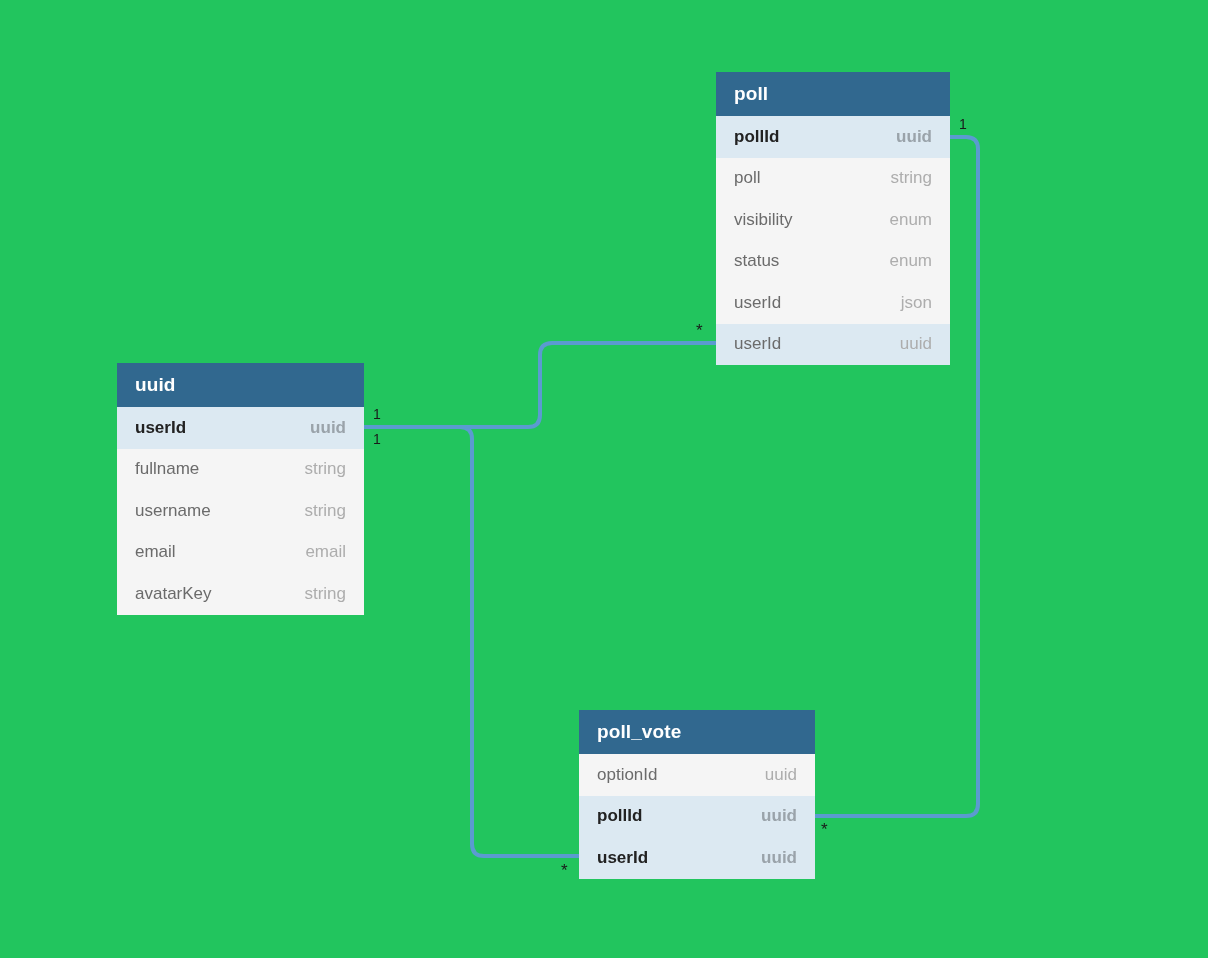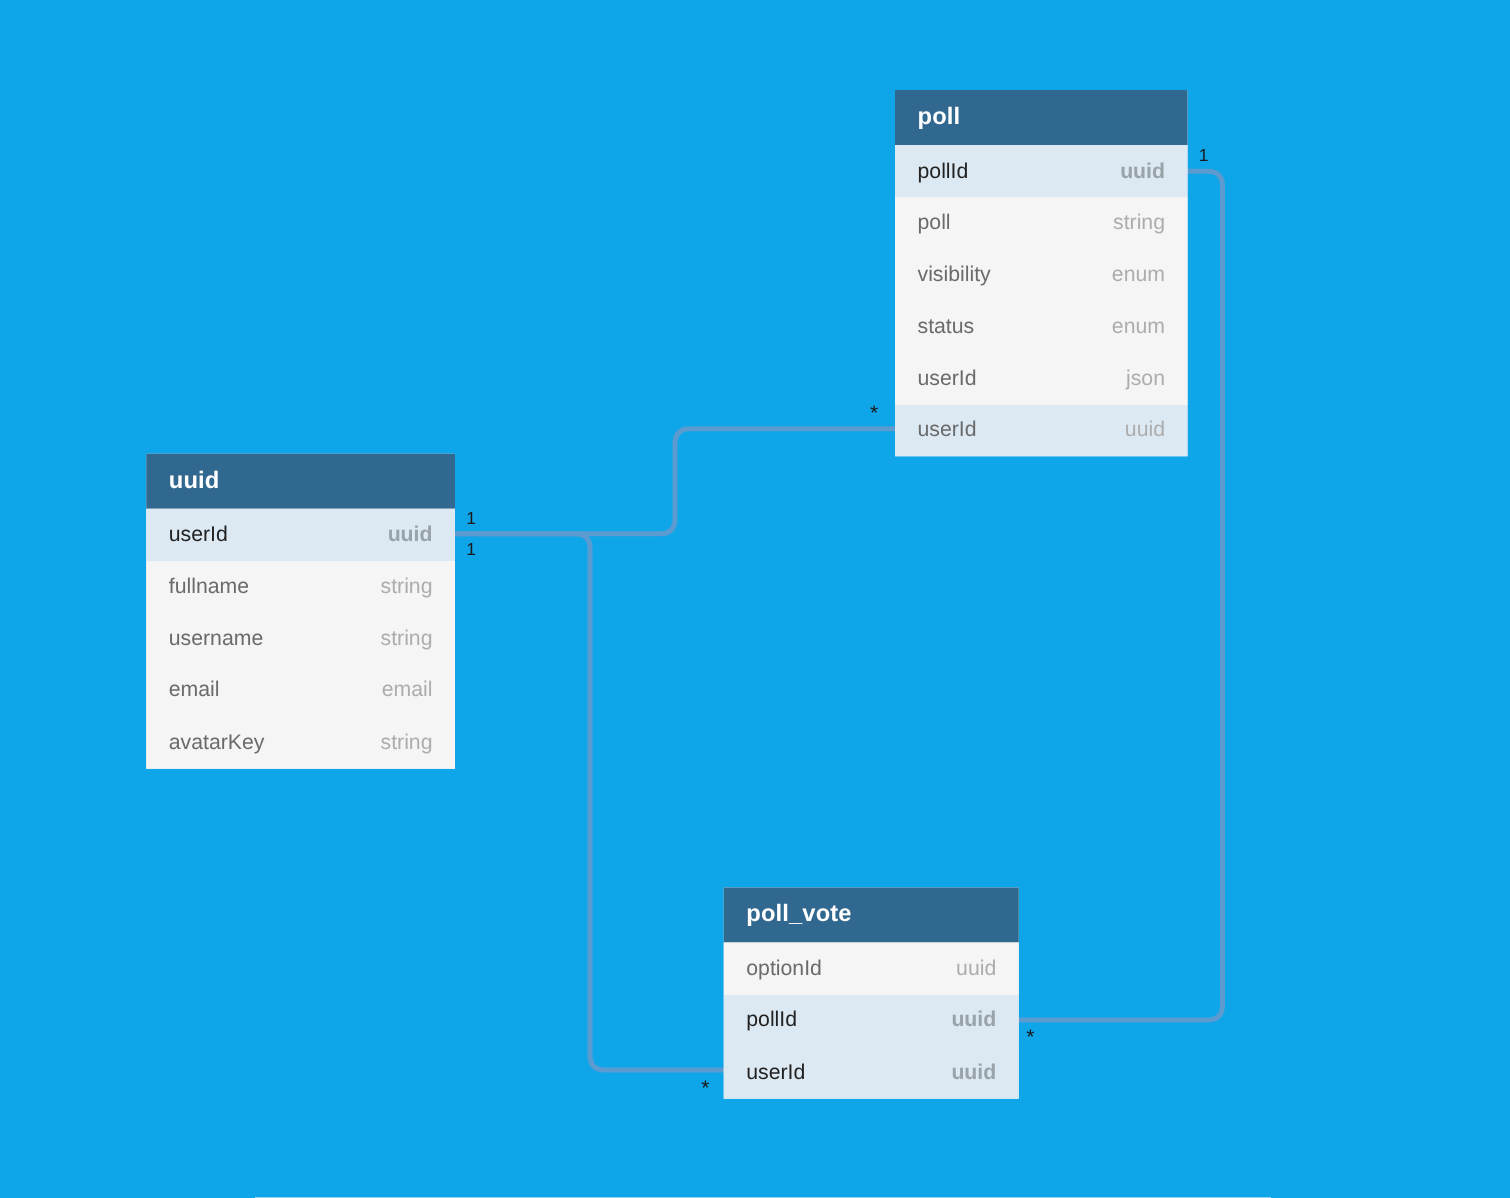--- a/index.html
+++ b/index.html
@@ -9,21 +9,21 @@
     background: #fafafa;
   }
   body {
     font-family: "Liberation Sans", "DejaVu Sans", sans-serif;
     -webkit-font-smoothing: antialiased;
   }
   #canvas {
     position: relative;
     width: 1208px;
     height: 958px;
-    background: #0ea5e9;
+    background: #22c55e;
     overflow: hidden;
   }
   #edge-layer {
     position: absolute;
     left: 0;
     top: 0;
     width: 1208px;
     height: 958px;
     pointer-events: none;
   }
@@ -63,21 +63,21 @@
     color: #6b6b6b;
     white-space: nowrap;
   }
   .attr-type {
     color: #adadad;
     white-space: nowrap;
     font-size: 17px;
   }
   .attr-row.key .attr-name {
     color: #222222;
-    font-weight: normal;
+    font-weight: bold;
   }
   .attr-row.key .attr-type {
     color: #9aa3aa;
     font-weight: bold;
   }
   .attr-row.key.muted .attr-name {
     color: #6b6b6b;
     font-weight: normal;
   }
   .attr-row.key.muted .attr-type {

